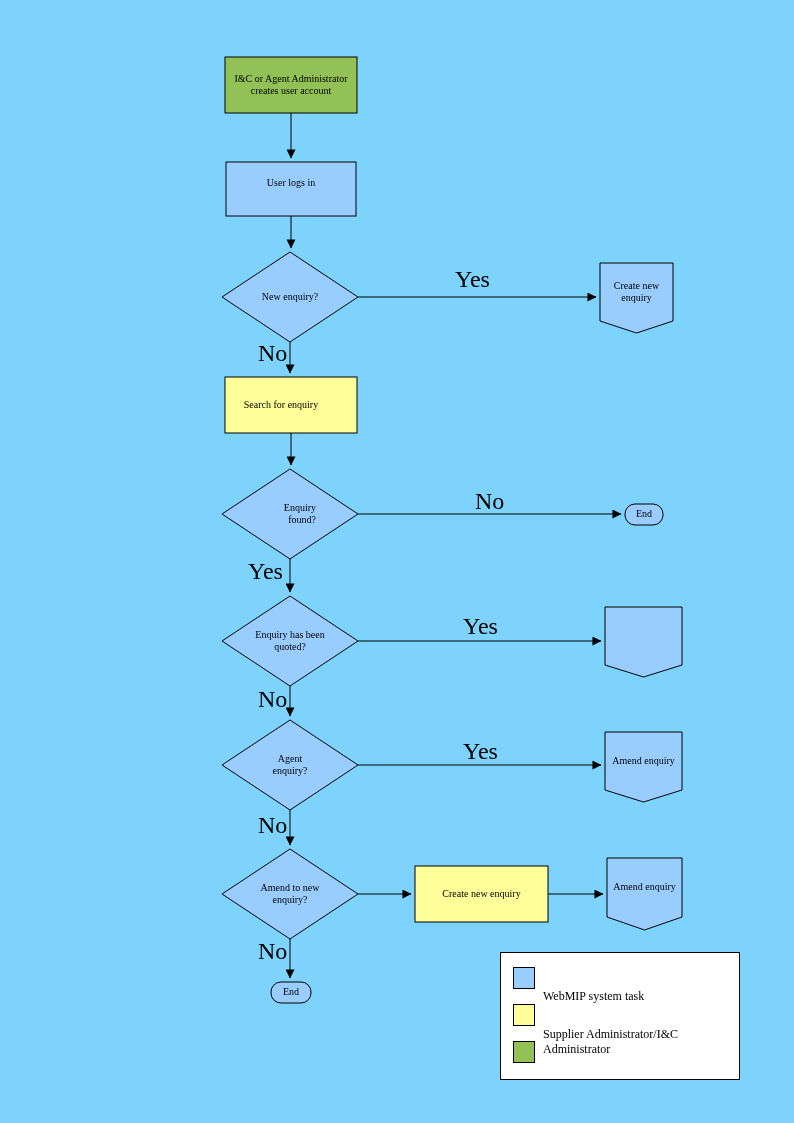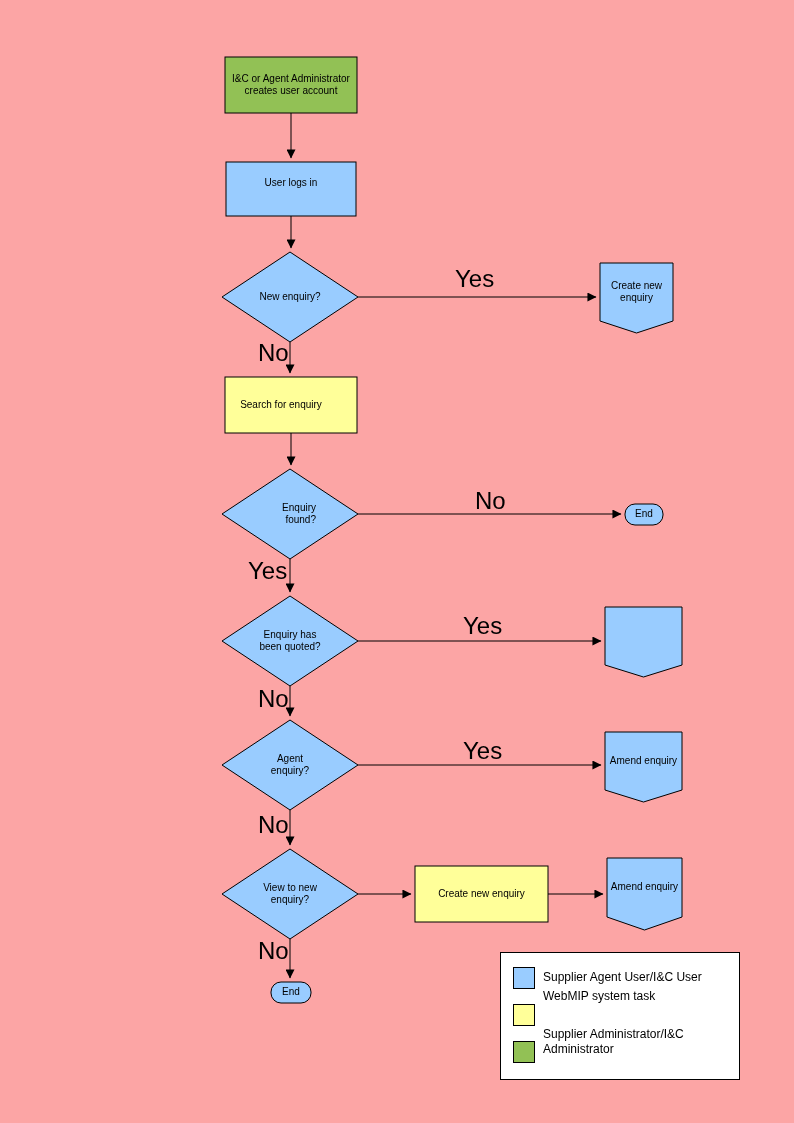--- a/index.html
+++ b/index.html
@@ -1,18 +1,18 @@
 <!DOCTYPE html>
 <html><head>
 <meta charset="utf-8">
 <style>
   html,body { margin:0; padding:0; background:#ffffff; }
   .page {
-    position:relative; width:794px; height:1123px; background:#fca5a5;
-    font-family:Liberation Sans, sans-serif; color:#000; overflow:hidden;
+    position:relative; width:794px; height:1123px; background:#7dd3fc;
+    font-family:Liberation Serif, serif; color:#000; overflow:hidden;
   }
   svg.layer { position:absolute; left:0; top:0; width:794px; height:1123px; }
   svg .shape { stroke:#000; stroke-width:1; }
   svg .connector { stroke:#000; stroke-width:1; fill:none; marker-end:url(#ah); }
   .lbl {
     position:absolute; display:flex; align-items:center; justify-content:center;
     text-align:center; font-size:10px; line-height:1.25; pointer-events:none;
   }
   .lbl span { display:inline-block; }
   .edge-lbl { position:absolute; font-size:24px; line-height:1; pointer-events:none; }
@@ -96,21 +96,21 @@
   <div class="lbl" style="left:222px;top:596px;width:136px;height:90px;">
     <span style="max-width:70px;">Enquiry has been quoted?</span>
   </div>
   <div class="lbl" style="left:222px;top:720px;width:136px;height:90px;">
     <span style="max-width:46px;">Agent enquiry?</span>
   </div>
   <div class="lbl" style="left:605px;top:732px;width:77px;height:58px;">
     <span>Amend enquiry</span>
   </div>
   <div class="lbl" style="left:222px;top:849px;width:136px;height:90px;">
-    <span style="max-width:62px;">View to new enquiry?</span>
+    <span style="max-width:62px;">Amend to new enquiry?</span>
   </div>
   <div class="lbl" style="left:415px;top:866px;width:133px;height:56px;">
     <span>Create new enquiry</span>
   </div>
   <div class="lbl" style="left:607px;top:858px;width:75px;height:59px;">
     <span>Amend enquiry</span>
   </div>
   <div class="lbl" style="left:271px;top:982px;width:40px;height:21px;">
     <span>End</span>
   </div>
@@ -120,20 +120,19 @@
   <div class="edge-lbl" style="left:475px;top:489px;">No</div>
   <div class="edge-lbl" style="left:248px;top:559px;">Yes</div>
   <div class="edge-lbl" style="left:463px;top:614px;">Yes</div>
   <div class="edge-lbl" style="left:258px;top:687px;">No</div>
   <div class="edge-lbl" style="left:463px;top:739px;">Yes</div>
   <div class="edge-lbl" style="left:258px;top:813px;">No</div>
   <div class="edge-lbl" style="left:258px;top:939px;">No</div>
 
   <div class="legend">
     <div class="sw" style="left: 12px; top: 14px; background-color: rgb(153, 204, 255);"></div>
-    <div class="legend-label" style="left:42px;top:13px;">Supplier Agent User/I&amp;C User</div>
     <div class="sw" style="left: 12px; top: 51px; background-color: rgb(255, 255, 153);"></div>
     <div class="legend-label" style="left:42px;top:32px;">WebMIP system task</div>
     <div class="sw" style="left: 12px; top: 88px; background-color: rgb(146, 193, 85);"></div>
     <div class="legend-label" style="left:42px;top:74px;">Supplier Administrator/I&amp;C Administrator</div>
   </div>
 
 </div>
 
 </body></html>

